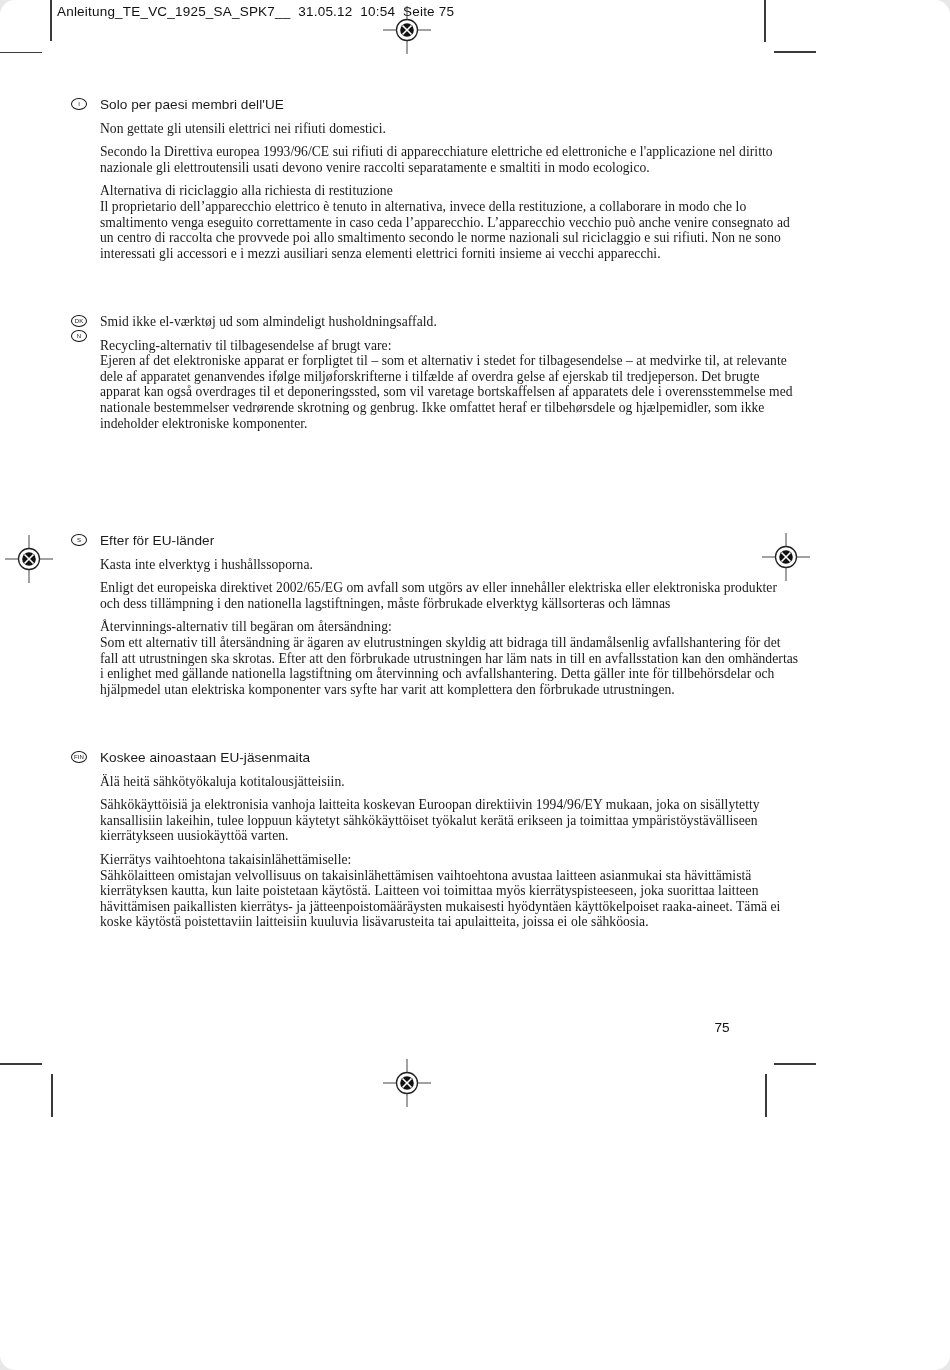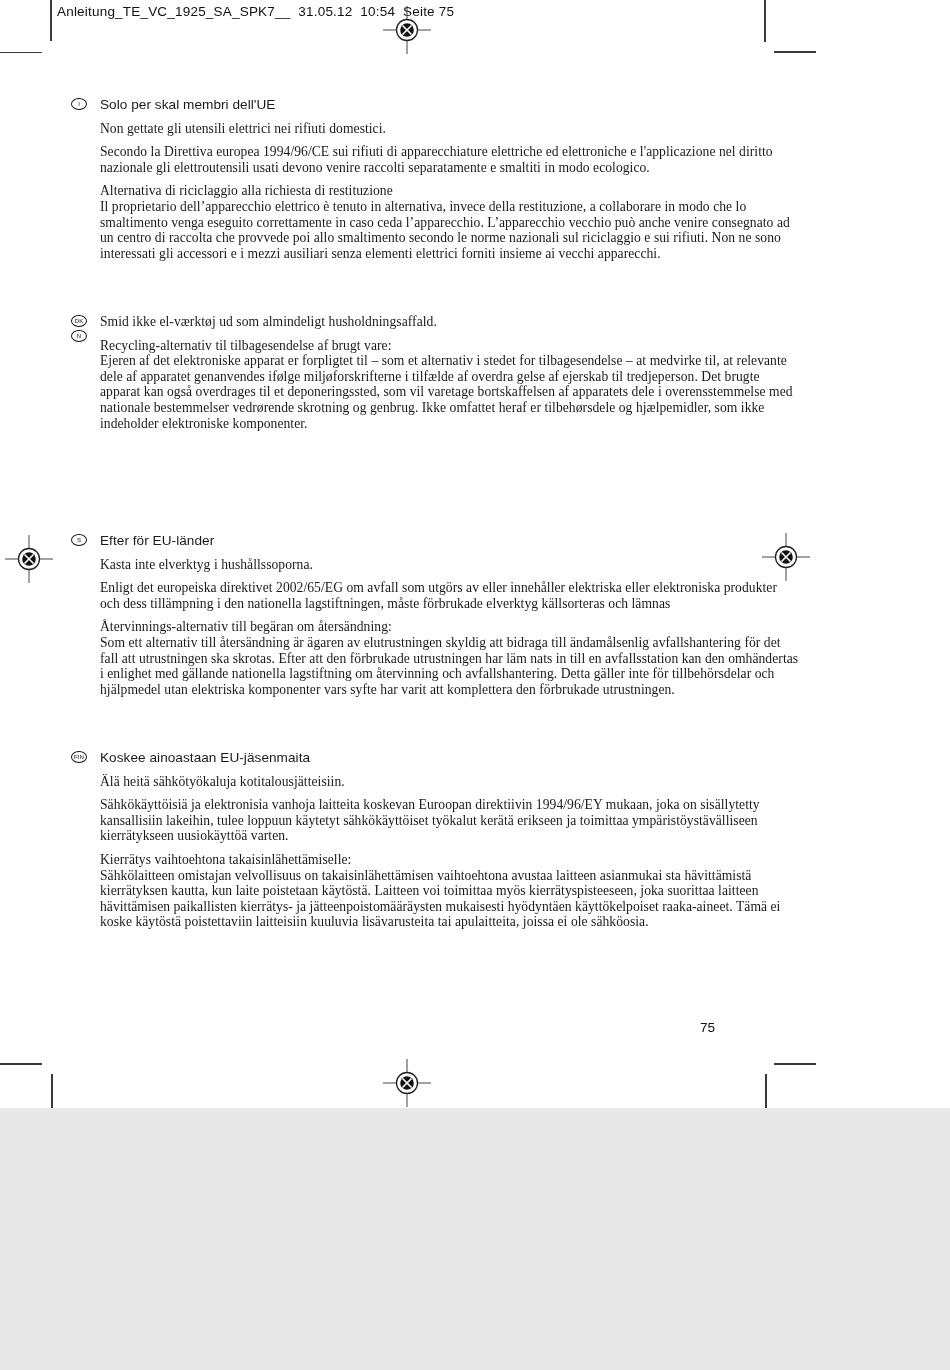--- a/index.html
+++ b/index.html
@@ -1,22 +1,23 @@
 <!DOCTYPE html>
 <html><head>
 <meta charset="utf-8">
 <style>
   html,body{margin:0;padding:0;background:#e8e8e8;}
   .page{
     position:relative;
-    width:950px;height:1108px;
+    width:950px;height:1370px;
     background:#ffffff;
     font-family:"Liberation Sans", sans-serif;
     color:#1a1a1a;
     overflow:hidden;
+    border-radius:15px;
   }
   
   .header-slug{
     position:absolute;left:57px;top:4px;
     font-size:13.5px;letter-spacing:.2px;white-space:pre;
     color:#111;
   }
   
   .crop{position:absolute;background:#3a3a3a;}
   
@@ -38,21 +39,21 @@
   }
   .badge{
     display:flex;align-items:center;justify-content:center;
     border:1px solid #111;border-radius:50%;
     height:10px;min-width:10px;padding:0 2px;
     font-size:6px;line-height:1;color:#111;
     box-sizing:content-box;
   }
   .page-number{
     position:absolute;left:700px;top:1020px;width:44px;
-    text-align:left;font-size:13.6px;color:#111;
+    text-align:center;font-size:13.6px;color:#111;
   }
 </style>
 </head>
 <body>
 
 <div class="page">
 
   <div class="crop" style="left:50px;top:0;width:1.5px;height:41px"></div>
   <div class="crop" style="left:0;top:51.5px;width:42px;height:1.5px"></div>
   <div class="crop" style="left:764px;top:0;width:1.5px;height:42px"></div>
@@ -95,23 +96,23 @@
     <circle cx="24" cy="24" r="10.5" fill="#fff" stroke="#222" stroke-width="1.3"></circle>
     <circle cx="24" cy="24" r="6.8" fill="#111"></circle>
     <line x1="19.5" y1="19.5" x2="28.5" y2="28.5" stroke="#fff" stroke-width="1.6"></line>
     <line x1="28.5" y1="19.5" x2="19.5" y2="28.5" stroke="#fff" stroke-width="1.6"></line>
   </svg>
 
   <div class="section" style="top:97px">
     <div class="icons">
       <span class="badge">I</span>
     </div>
-    <h2>Solo per skal membri dell'UE</h2>
+    <h2>Solo per paesi membri dell'UE</h2>
     <p>Non gettate gli utensili elettrici nei rifiuti domestici.</p>
-    <p>Secondo la Direttiva europea 1994/96/CE sui rifiuti di apparecchiature elettriche ed elettroniche e l'applicazione nel diritto nazionale gli elettroutensili usati devono venire raccolti separatamente e smaltiti in modo ecologico.</p>
+    <p>Secondo la Direttiva europea 1993/96/CE sui rifiuti di apparecchiature elettriche ed elettroniche e l'applicazione nel diritto nazionale gli elettroutensili usati devono venire raccolti separatamente e smaltiti in modo ecologico.</p>
     <p class="alt"><span style="display:block">Alternativa di riciclaggio alla richiesta di restituzione</span><span>Il proprietario dell’apparecchio elettrico è tenuto in alternativa, invece della restituzione, a collaborare in modo che lo smaltimento venga eseguito correttamente in caso ceda l’apparecchio. L’apparecchio vecchio può anche venire consegnato ad un centro di raccolta che provvede poi allo smaltimento secondo le norme nazionali sul riciclaggio e sui rifiuti. Non ne sono interessati gli accessori e i mezzi ausiliari senza elementi elettrici forniti insieme ai vecchi apparecchi.</span></p>
   </div>
 
   <div class="section" style="top:314px">
     <div class="icons">
       <span class="badge">DK</span>
       <span class="badge">N</span>
     </div>
     <p>Smid ikke el-værktøj ud som almindeligt husholdningsaffald.</p>
     <p class="alt"><span style="display:block">Recycling-alternativ til tilbagesendelse af brugt vare:</span><span>Ejeren af det elektroniske apparat er forpligtet til – som et alternativ i stedet for tilbagesendelse – at medvirke til, at relevante dele af apparatet genanvendes ifølge miljøforskrifterne i tilfælde af overdra gelse af ejerskab til tredjeperson. Det brugte apparat kan også overdrages til et deponeringssted, som vil varetage bortskaffelsen af apparatets dele i overensstemmelse med nationale bestemmelser vedrørende skrotning og genbrug. Ikke omfattet heraf er tilbehørsdele og hjælpemidler, som ikke indeholder elektroniske komponenter.</span></p>

